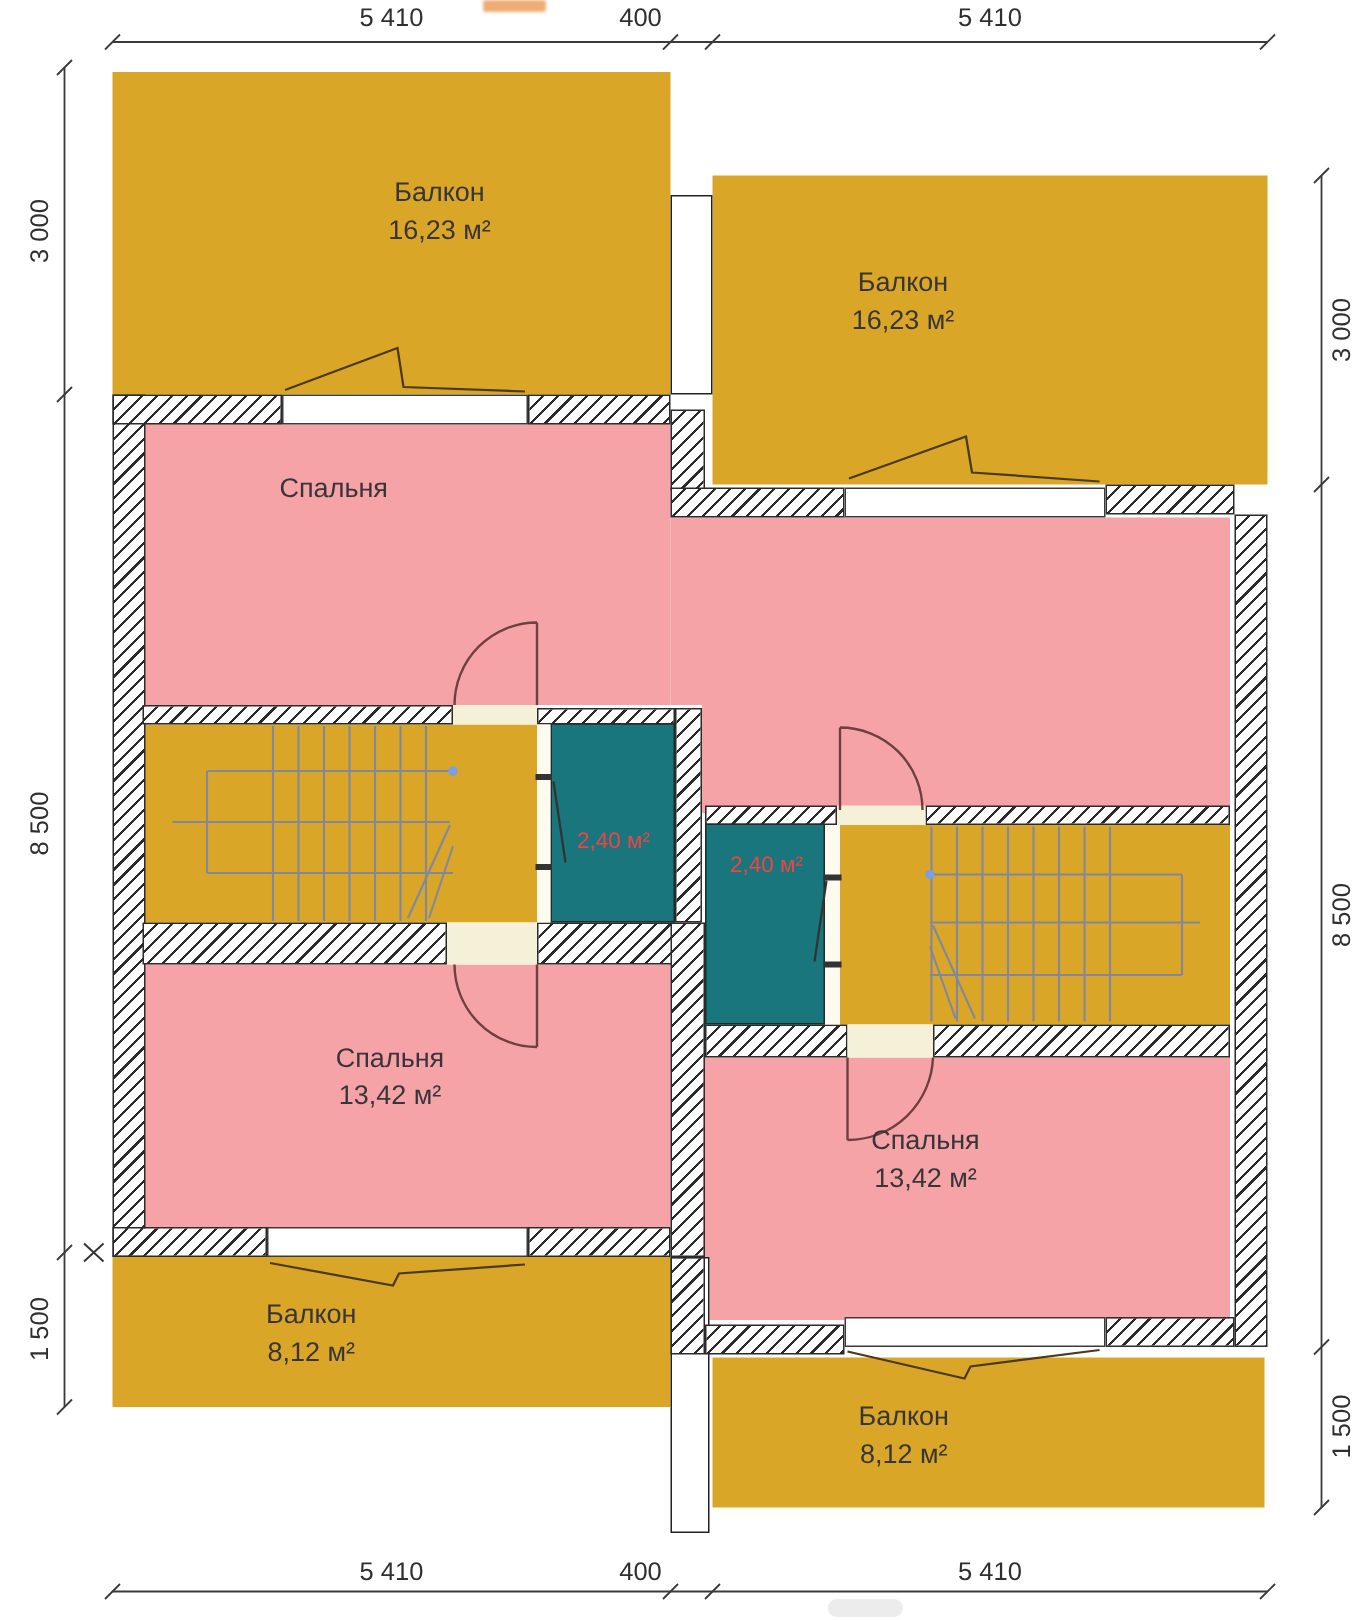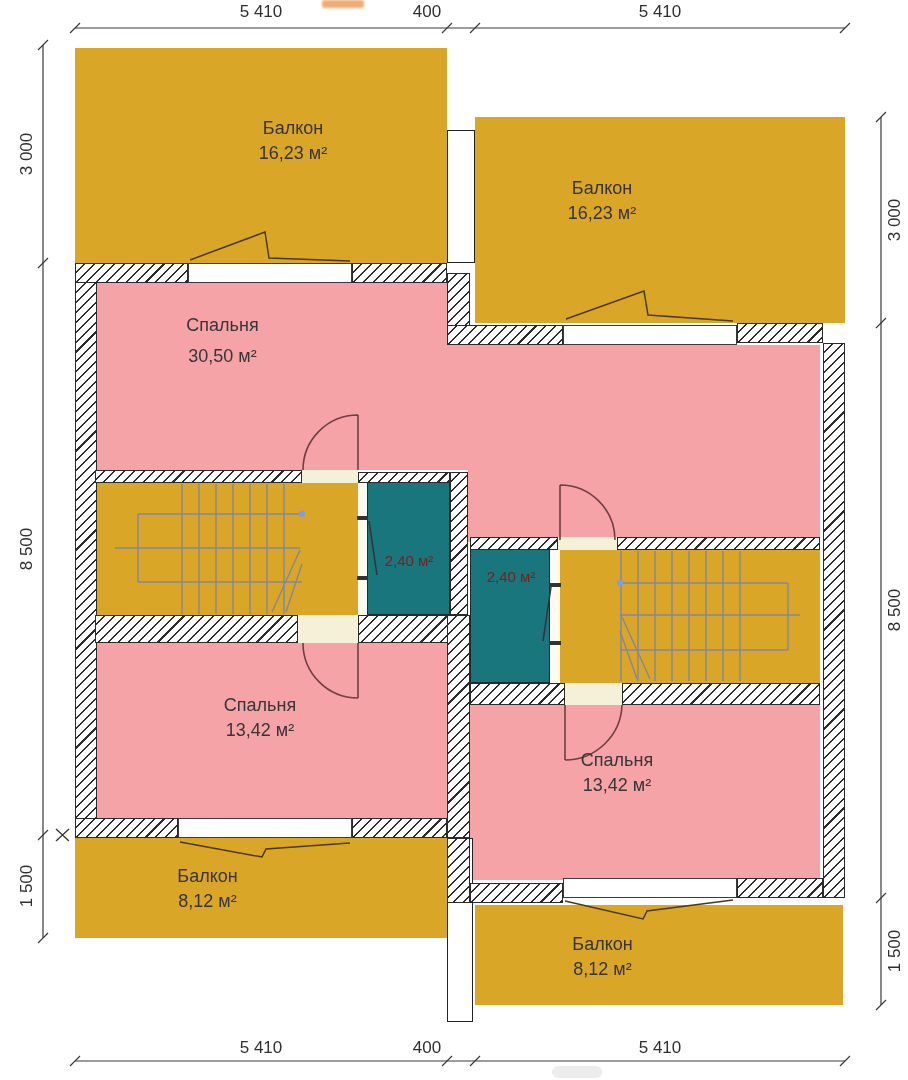--- a/index.html
+++ b/index.html
@@ -12,21 +12,21 @@
   .teal{background:#18767c;border:1.5px solid #1f2a2b;}
   .wall{z-index:2;background:
         repeating-linear-gradient(135deg,#ffffff 0px,#ffffff 5.5px,#2b2b2b 5.5px,#2b2b2b 7px);
         border:1px solid #2b2b2b;}
   .strip{z-index:2;background:#ffffff;border:1.5px solid #222;}
   .window{z-index:2;background:#ffffff;border:1.2px solid #3a3a3a;}
   .gap{z-index:2;background:#f5f1d8;}
   .overlay{position:absolute;left:0;top:0;z-index:3;}
   .label{z-index:4;text-align:center;color:#38353a;font-size:18px;line-height:25px;}
   .label .area{white-space:nowrap;}
-  .closet-label{z-index:4;text-align:center;color:#7f1d1d;font-size:15px;white-space:nowrap;}
+  .closet-label{z-index:4;text-align:center;color:#ef4444;font-size:15px;white-space:nowrap;}
   .dim{z-index:4;color:#2f2f2f;font-size:17px;text-align:center;white-space:nowrap;}
   .rot{transform:rotate(-90deg);}
   .artifact{z-index:5;}
 </style>
 </head>
 <body>
 
 <div class="plan">
 
   <div class="abs region yellow" style="left:75px;top:48px;width:372px;height:215px;"></div>
@@ -143,21 +143,20 @@
   <div class="abs label" style="left:213px;top:116px;width:160px;">
     <div>Балкон</div>
     <div class="area">16,23 м²</div>
   </div>
   <div class="abs label" style="left:522px;top:176px;width:160px;">
     <div>Балкон</div>
     <div class="area">16,23 м²</div>
   </div>
   <div class="abs label" style="left:140px;top:313px;width:165px;">
     <div>Спальня</div>
-    <div class="area" style="margin-top:6px;">30,50 м²</div>
   </div>
   <div class="abs closet-label" style="left:365px;top:552px;width:88px;">2,40 м²</div>
   <div class="abs closet-label" style="left:468px;top:568px;width:86px;">2,40 м²</div>
   <div class="abs label" style="left:180px;top:693px;width:160px;">
     <div>Спальня</div>
     <div class="area">13,42 м²</div>
   </div>
   <div class="abs label" style="left:537px;top:748px;width:160px;">
     <div>Спальня</div>
     <div class="area">13,42 м²</div>

